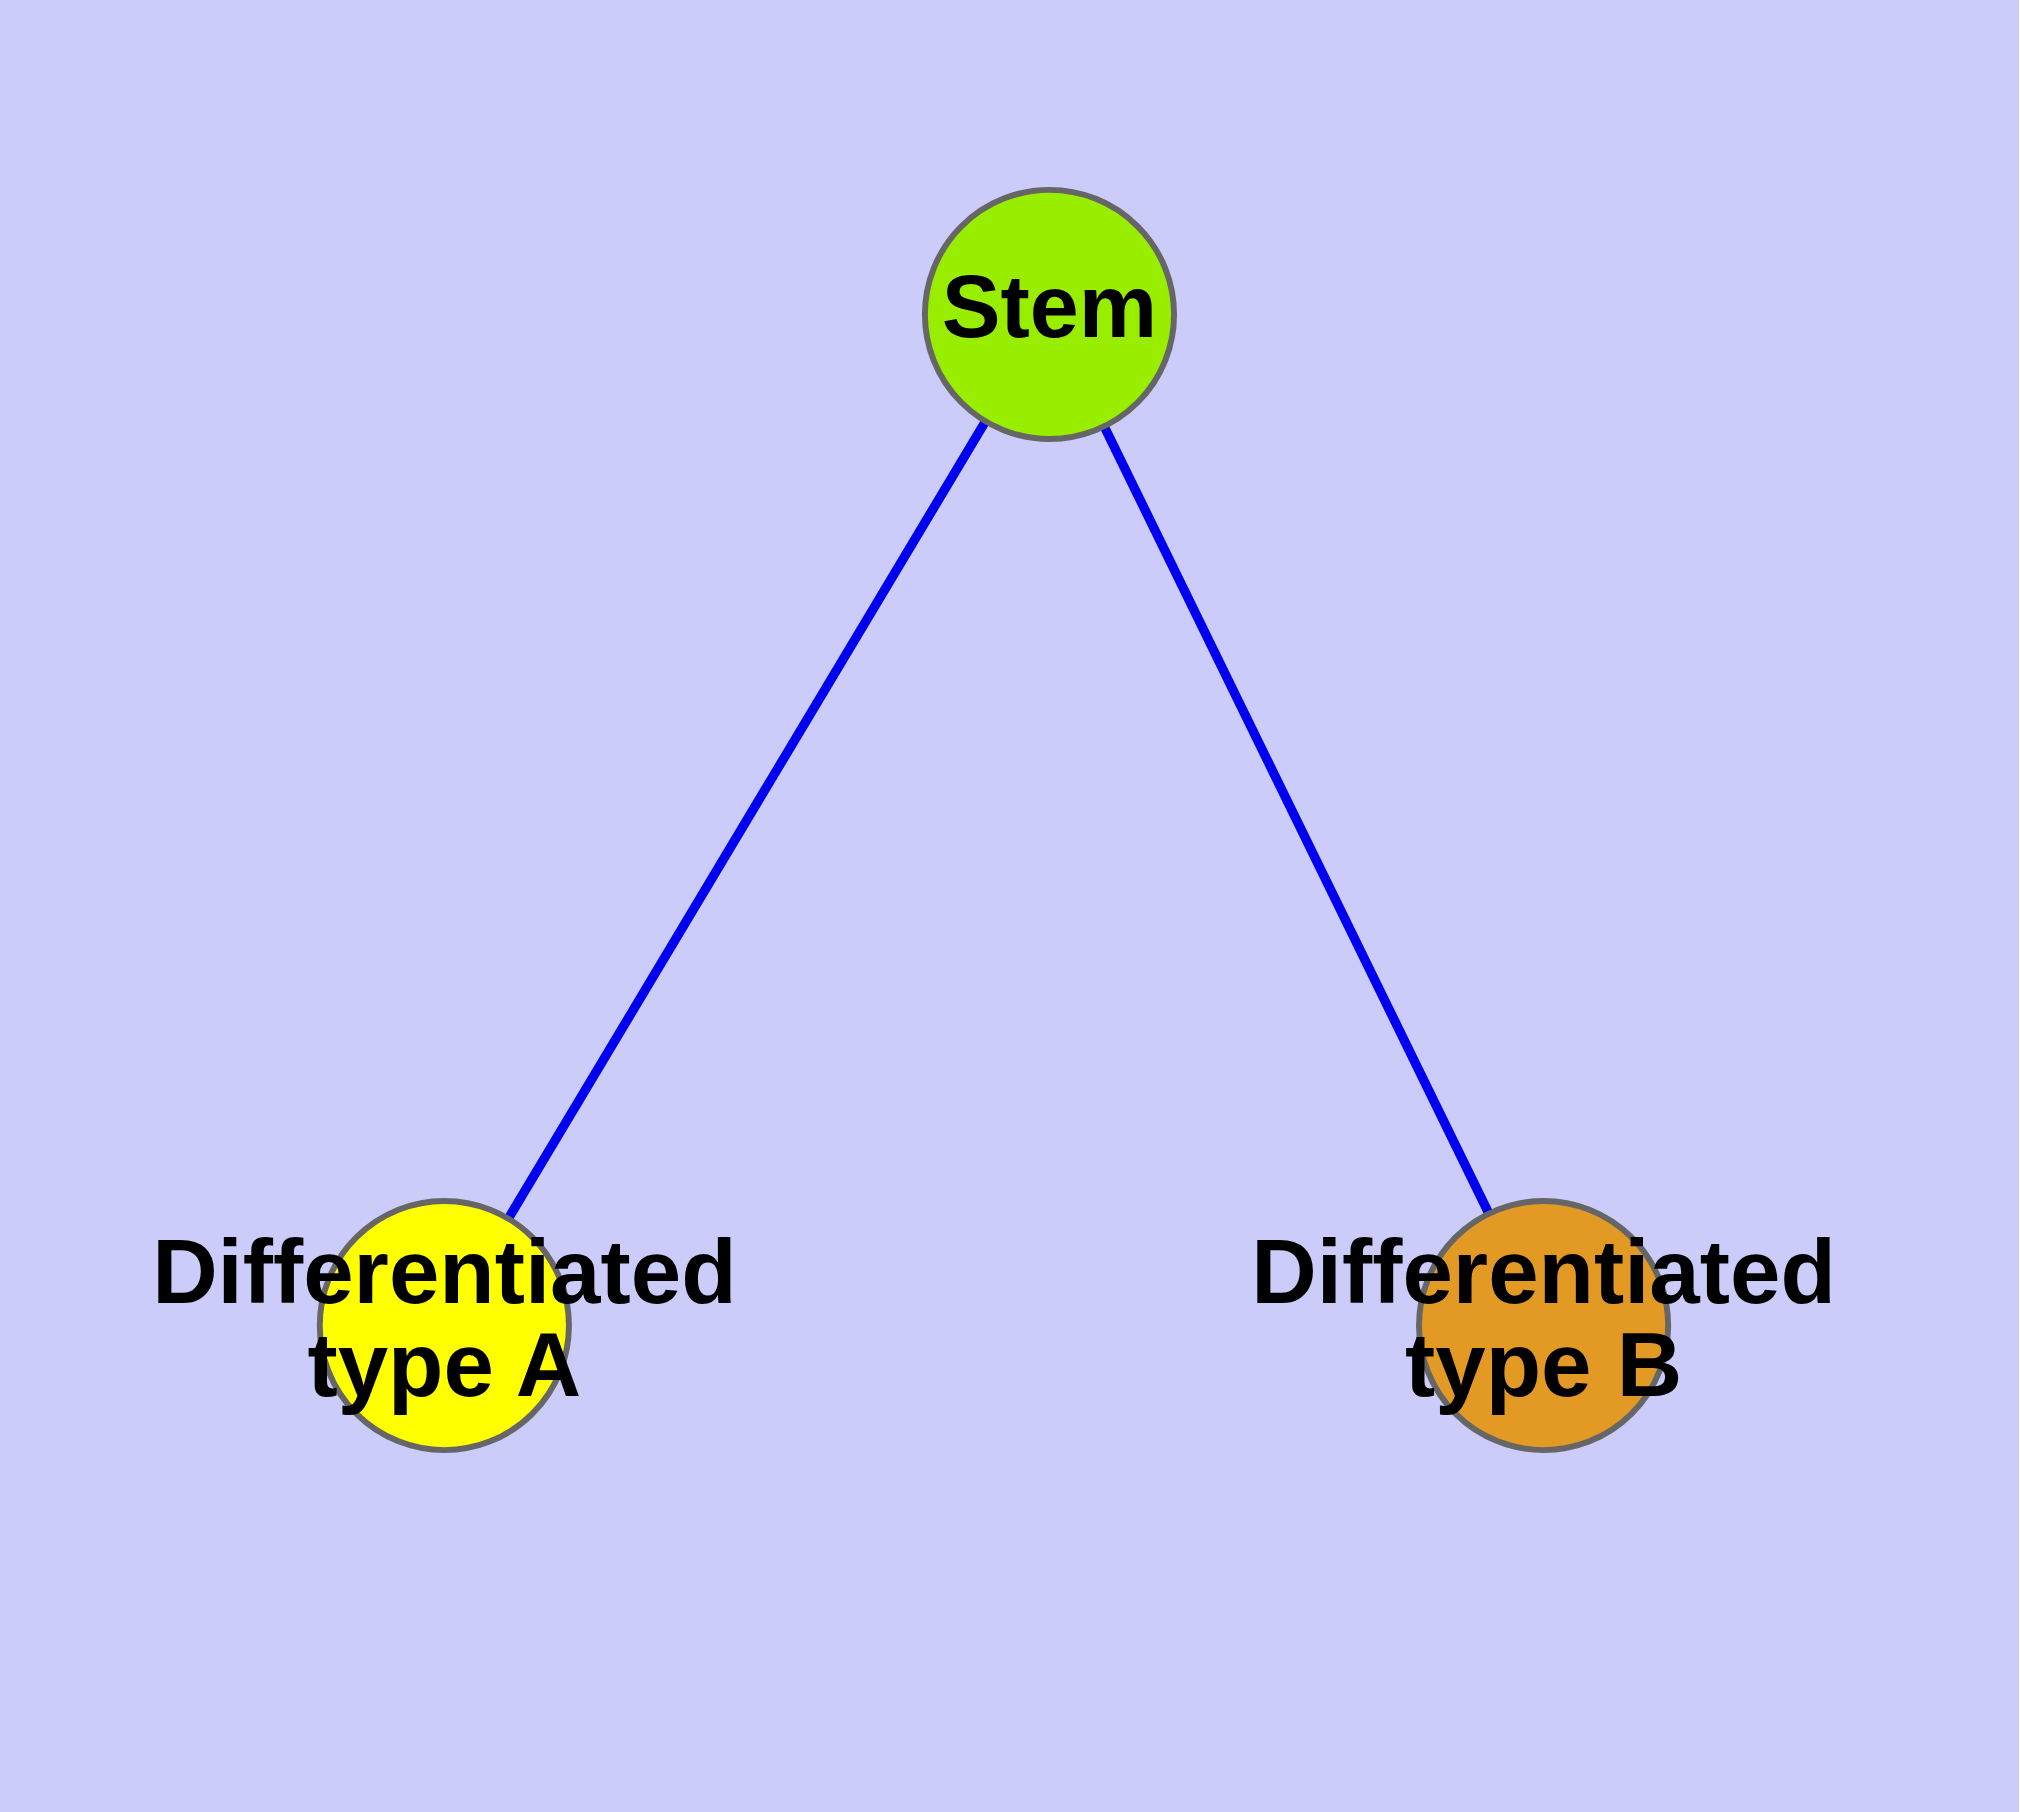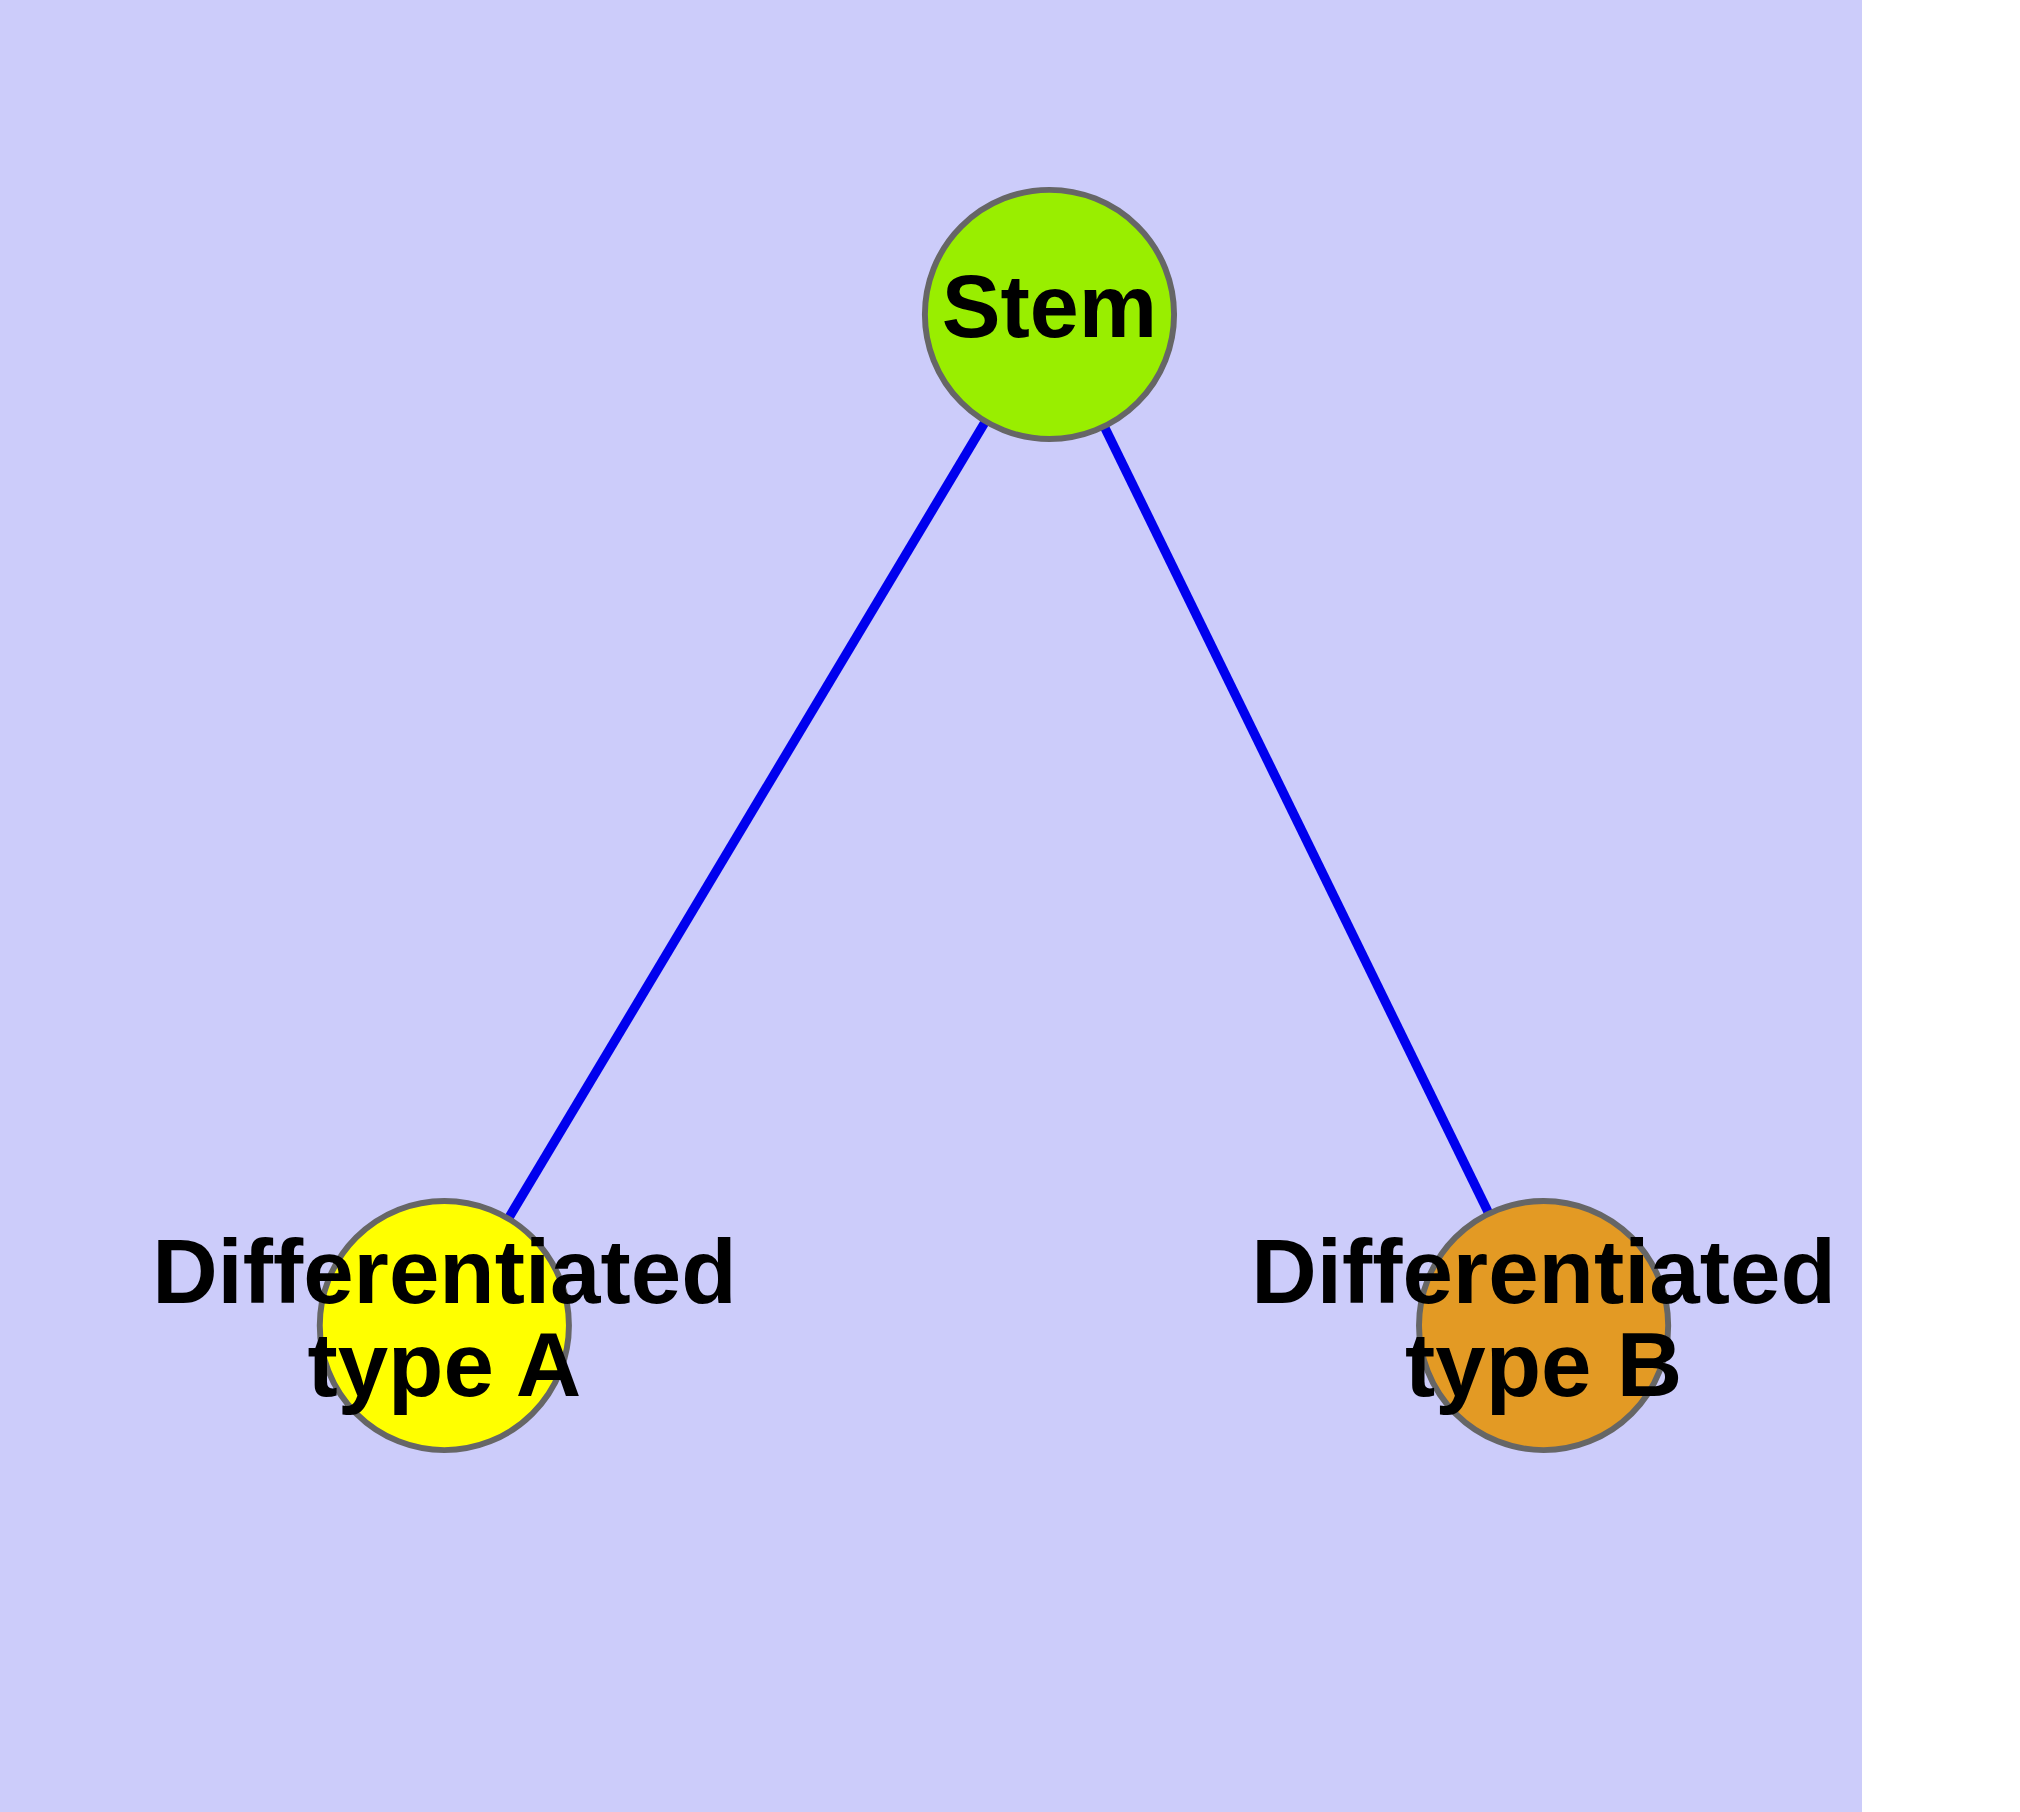--- a/index.html
+++ b/index.html
@@ -43,21 +43,21 @@
   .node-label-root {
     font-size: 104px;
   }
   .node-label-leaf {
     font-size: 107px;
   }
 </style>
 </head>
 <body>
 
-<div id="canvas" style="background: rgb(204, 204, 250); width: 1862px; height: 1812px;">
+<div id="canvas" style="background: rgb(204, 204, 250); width: 2019px; height: 1812px;">
 
   <svg id="graph-svg" viewBox="0 0 2384 2138" xmlns="http://www.w3.org/2000/svg">
 
     <g>
       <line class="edge-line" x1="1238" y1="371" x2="524" y2="1564" stroke="#0000ee" stroke-width="11"></line>
       <line class="edge-line" x1="1238" y1="371" x2="1821" y2="1564" stroke="#0000ee" stroke-width="11"></line>
     </g>
 
     <g>
 

